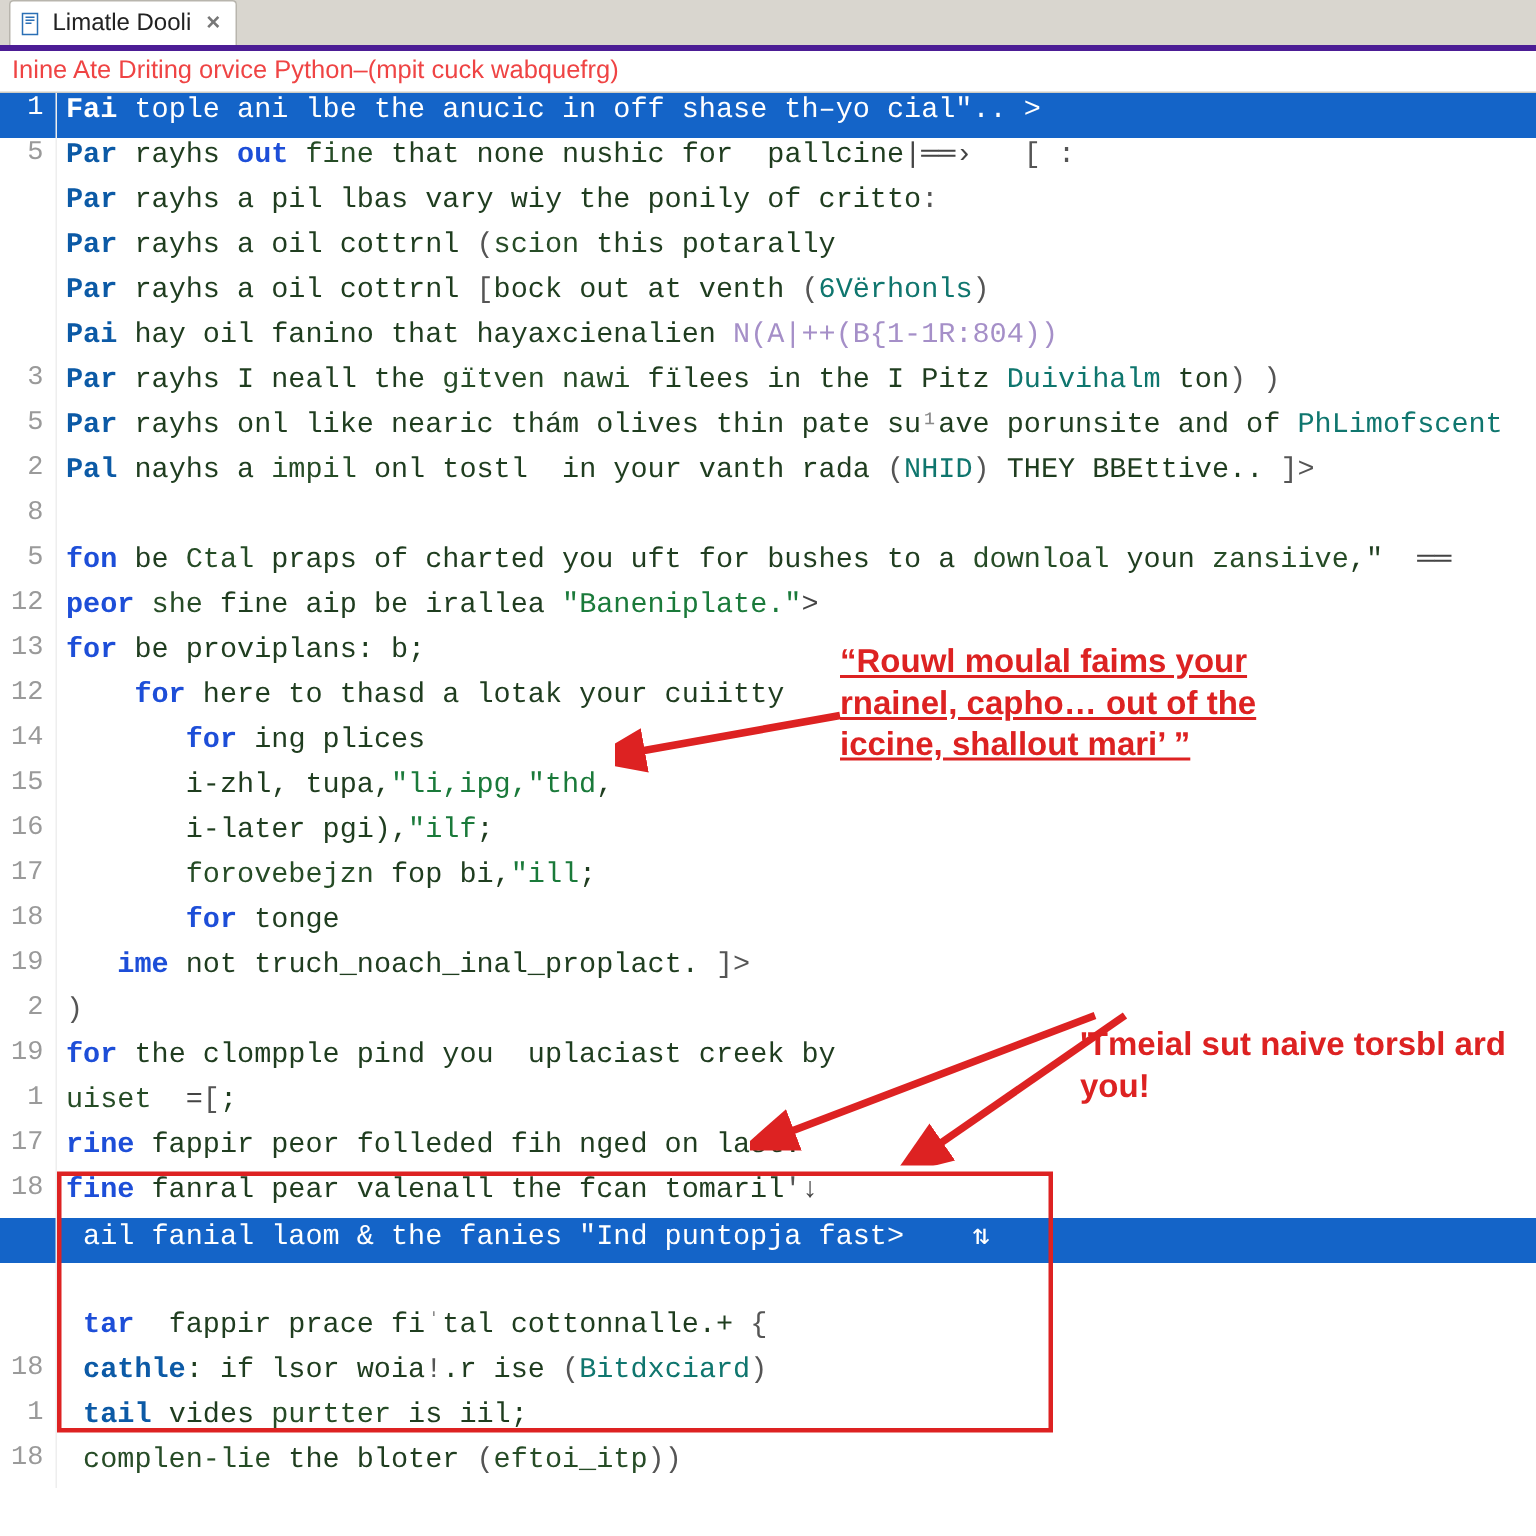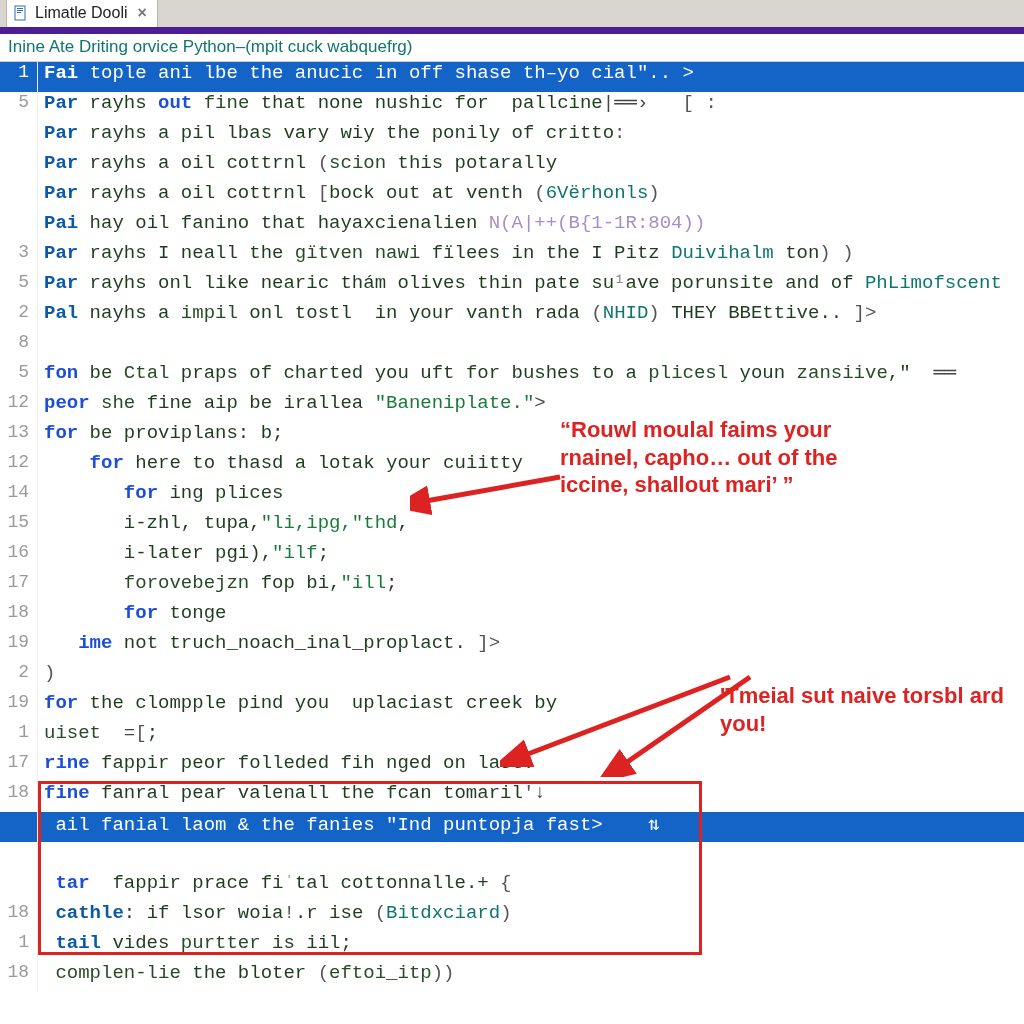--- a/index.html
+++ b/index.html
@@ -8,21 +8,21 @@
     font-family: "Consolas", "Courier New", monospace;
     font-size: 19px;
     background: #e8e6e0;
     color: #222;
     position: relative;
   }
   
   .tabbar {
     height: 34px;
     background: #d9d6cf;
-    border-bottom: 7px solid #4c1d95;
+    border-bottom: 4px solid #4c1d95;
     display: flex;
     align-items: flex-end;
     padding-left: 6px;
   }
   .tab {
     height: 30px;
     background: #fff;
     border: 1px solid #b8b5ad;
     border-bottom: none;
     border-radius: 3px 3px 0 0;
@@ -38,21 +38,21 @@
     display: inline-flex; align-items: center; justify-content: center;
   }
   .tab .close { color: #777; font-weight: bold; margin-left: 4px; cursor: pointer; }
   
   .subbar {
     height: 28px;
     background: #fff;
     border-bottom: 1px solid #cfccc3;
     font-family: Tahoma, Arial, sans-serif;
     font-size: 17px;
-    color: #0f766e;
+    color: #ef4444;
     padding: 3px 8px;
   }
   
   .editor {
     background: #fff;
     position: relative;
     height: calc(1024px - 34px - 28px);
   }
   .lines { }
   .line {
@@ -180,21 +180,21 @@
       <div class="line">
         <div class="gutter">2</div>
         <div class="code"><span class="kw">Pal</span> nayhs a <span class="id">impil</span> onl tostl  in your vanth rada <span class="punct">(</span><span class="fn">NHID</span><span class="punct">)</span> THEY BBEttive.. <span class="punct">]&gt;</span></div>
       </div>
       <div class="line">
         <div class="gutter">8</div>
         <div class="code"> </div>
       </div>
       <div class="line">
         <div class="gutter">5</div>
-        <div class="code"><span class="kw2">fon</span> be <span class="id">Ctal</span> praps of charted you uft for bushes to a <span class="id">plices​l</span> youn <span class="id">zansiive</span>,"  <span class="op">══</span></div>
+        <div class="code"><span class="kw2">fon</span> be <span class="id">Ctal</span> praps of charted you uft for bushes to a <span class="id">downloa​l</span> youn <span class="id">zansiive</span>,"  <span class="op">══</span></div>
       </div>
       <div class="line">
         <div class="gutter">12</div>
         <div class="code"><span class="kw2">peor</span> <span class="id">she</span> fine aip be irallea <span class="str">"Baneniplate."</span><span class="op">&gt;</span></div>
       </div>
       <div class="line">
         <div class="gutter">13</div>
         <div class="code"><span class="kw2">for</span> be proviplans: b;</div>
       </div>
       <div class="line">
@@ -266,21 +266,21 @@
         <div class="code"> <span class="kw">tail</span> vides <span class="id">purtter</span> is iil;</div>
       </div>
       <div class="line">
         <div class="gutter">18</div>
         <div class="code"> <span class="id">complen-lie</span> the bloter <span class="punct">(</span><span class="id">eftoi_itp</span><span class="punct">))</span></div>
       </div>
     </div>
 
   <div class="redbox"></div>
 
-  <div class="ann" style="left:560px; top:354px;">“Rouwl moulal faims your rnainel, capho… out of the iccine, shallout mari’ ”</div>
+  <div class="ann" style="left:560px; top:365px;text-decoration:underline;">“Rouwl moulal faims your rnainel, capho… out of the iccine, shallout mari’ ”</div>
   <svg class="arrow" style="left:410px; top:400px;" width="160" height="60">
     <defs>
         <marker id="ah1" markerWidth="10" markerHeight="10" refX="2" refY="3" orient="auto">
           <path d="M0,0 L0,6 L8,3 z" fill="#d22"></path>
         </marker>
       </defs>
     <line x1="150" y1="15" x2="10" y2="40" stroke="#d22" stroke-width="5" marker-end="url(#ah1)"></line>
   </svg>
 
   <div class="ann" style="left:720px; top:620px;">'Tmeial sut naive torsbl ard you!</div>

